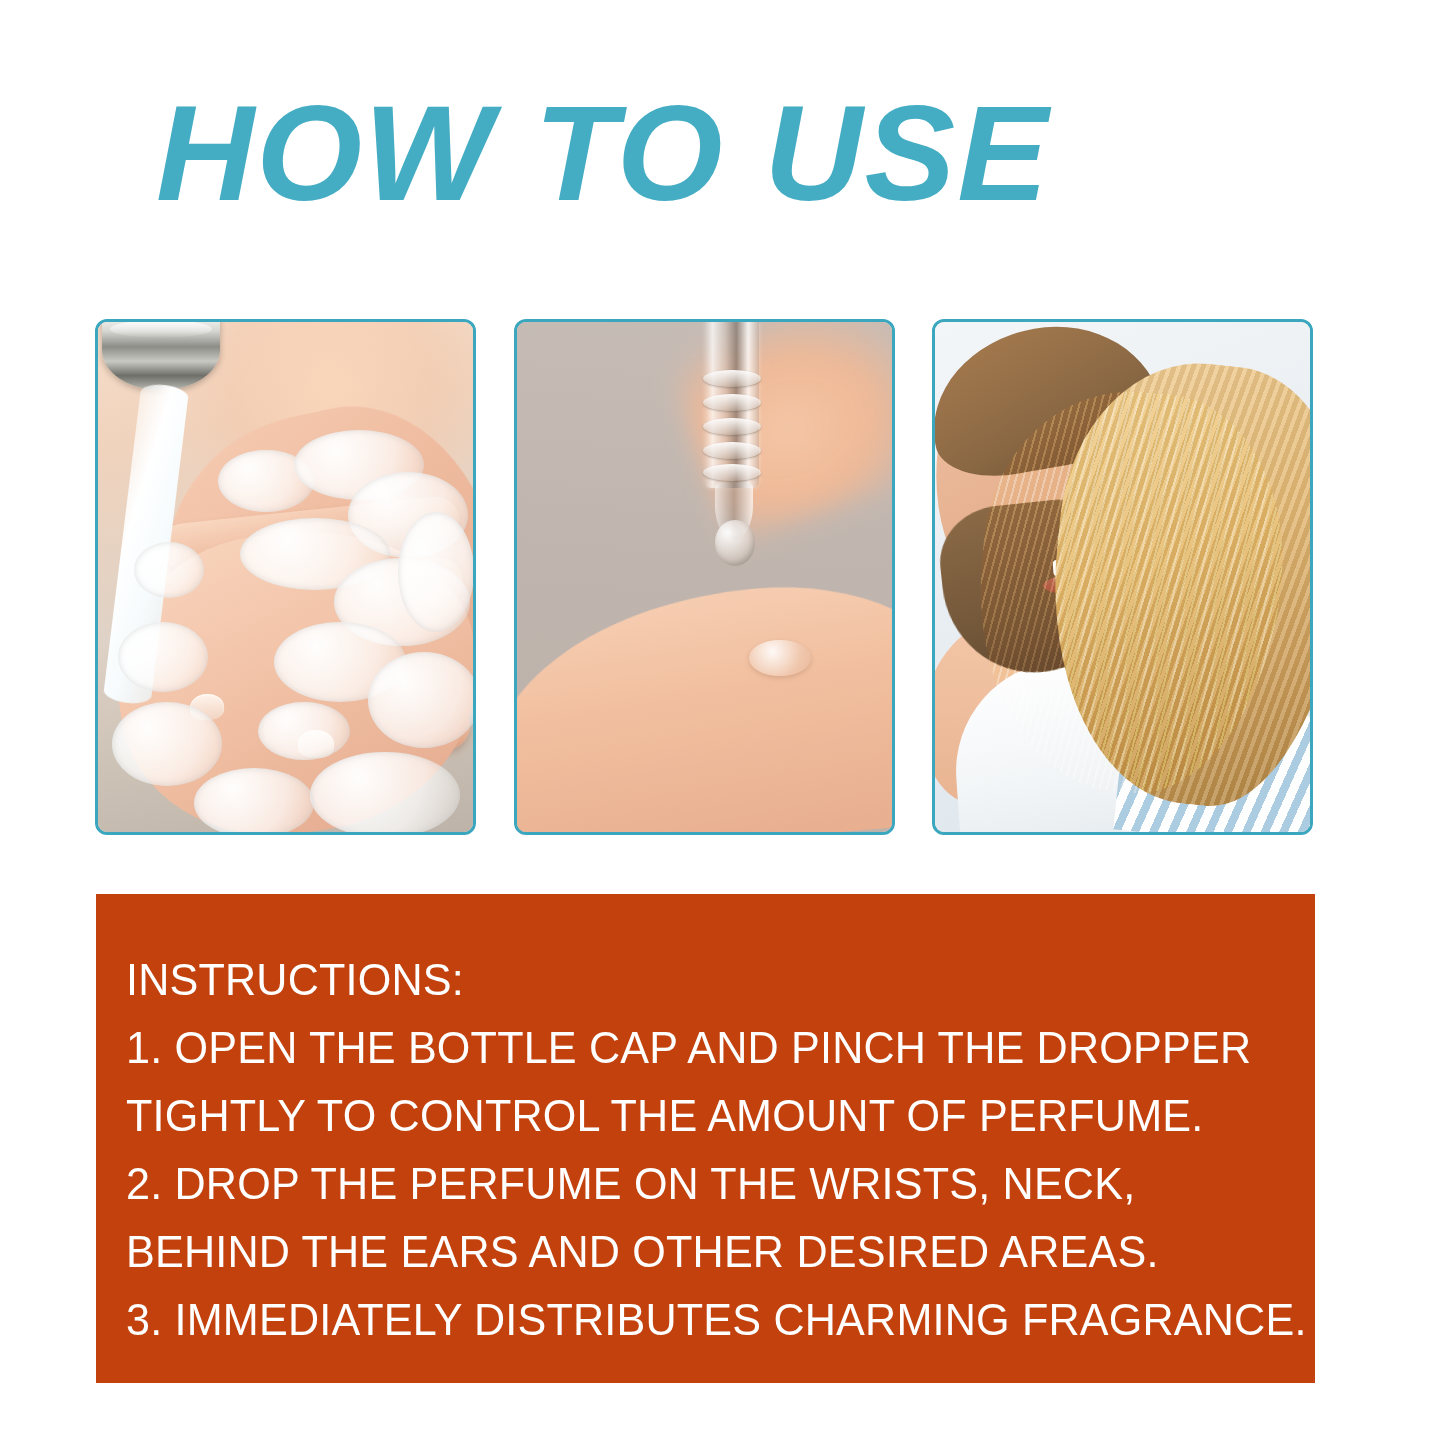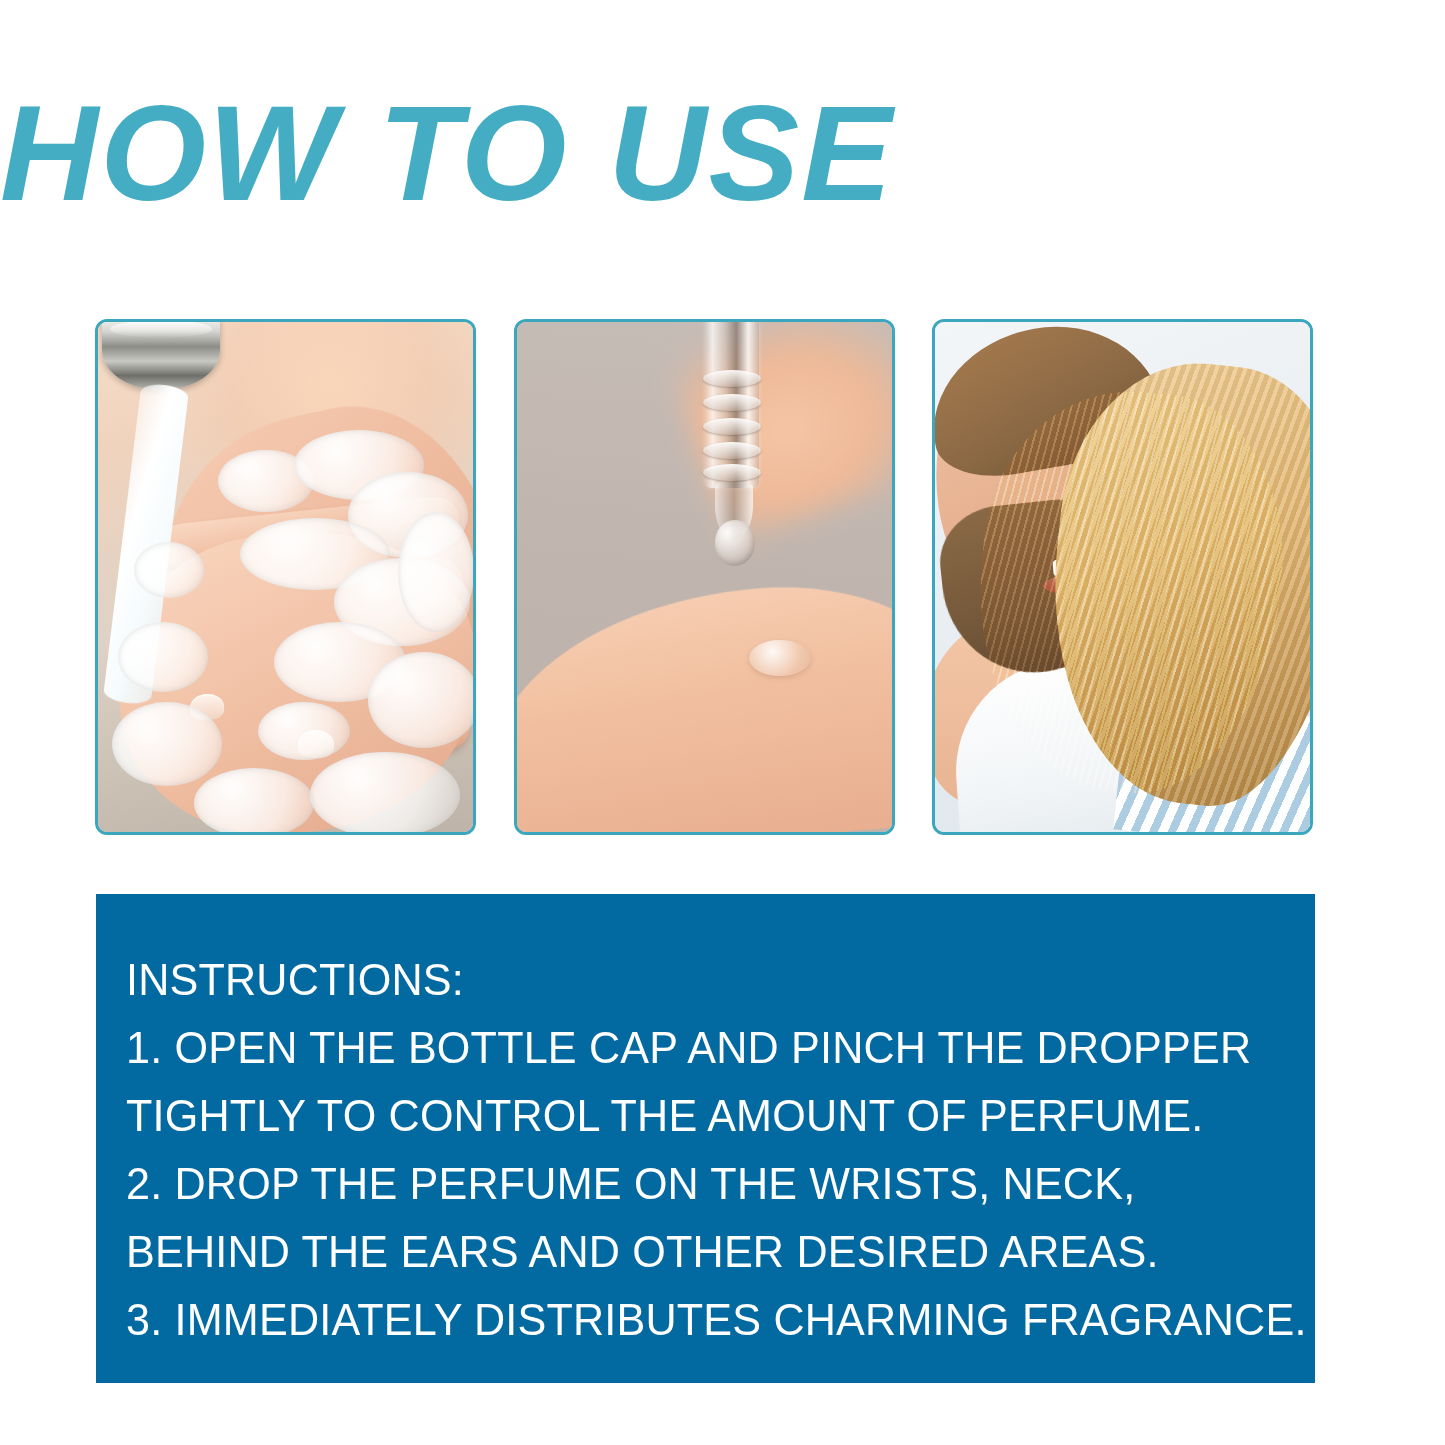--- a/index.html
+++ b/index.html
@@ -14,21 +14,21 @@
     font-family: "Liberation Sans", sans-serif;
     position: relative;
   }
 
   
   .title {
     position: absolute;
     left: 0;
     top: 78px;
     width: 1206px;
-    text-align: left;
+    text-align: center;
     font-family: "Liberation Sans", sans-serif;
     font-weight: bold;
     font-style: italic;
     font-size: 136px;
     line-height: 150px;
     letter-spacing: 2px;
     color: #44ADC3;
     white-space: nowrap;
     user-select: none;
   }
@@ -304,21 +304,21 @@
     border-radius: 50%;
   }
 
   
   .instructions {
     position: absolute;
     left: 96px;
     top: 894px;
     width: 1219px;
     height: 489px;
-    background: #0369a1;
+    background: #c2410c;
     box-sizing: border-box;
     padding: 52px 30px 0 30px;
   }
   .instructions .line {
     color: #ffffff;
     font-family: "Liberation Sans", sans-serif;
     font-weight: normal;
     font-size: 44px;
     line-height: 68px;
     letter-spacing: 0.2px;

